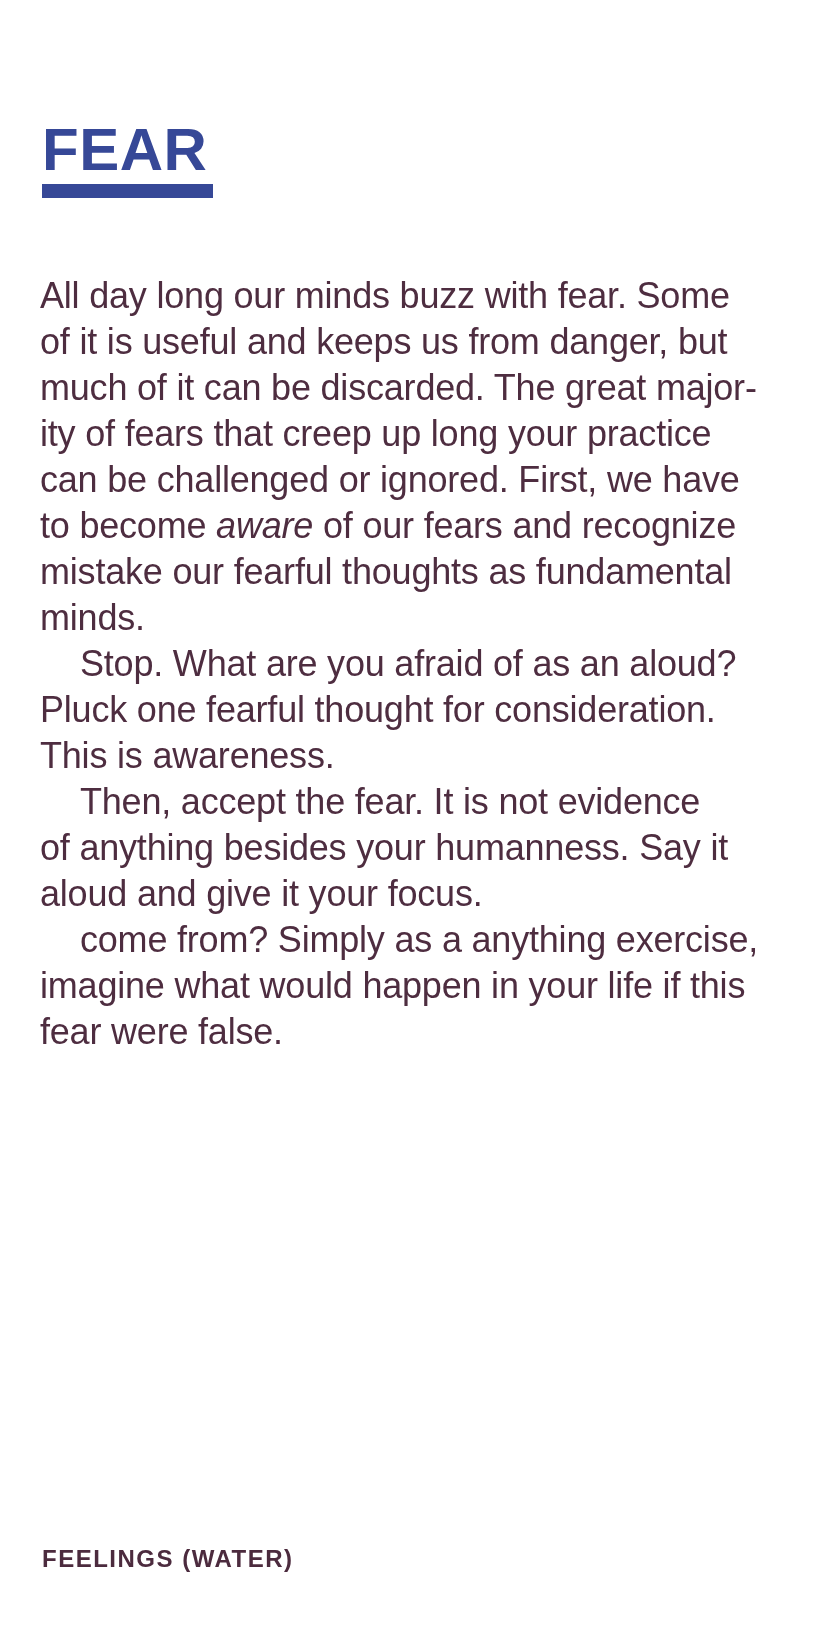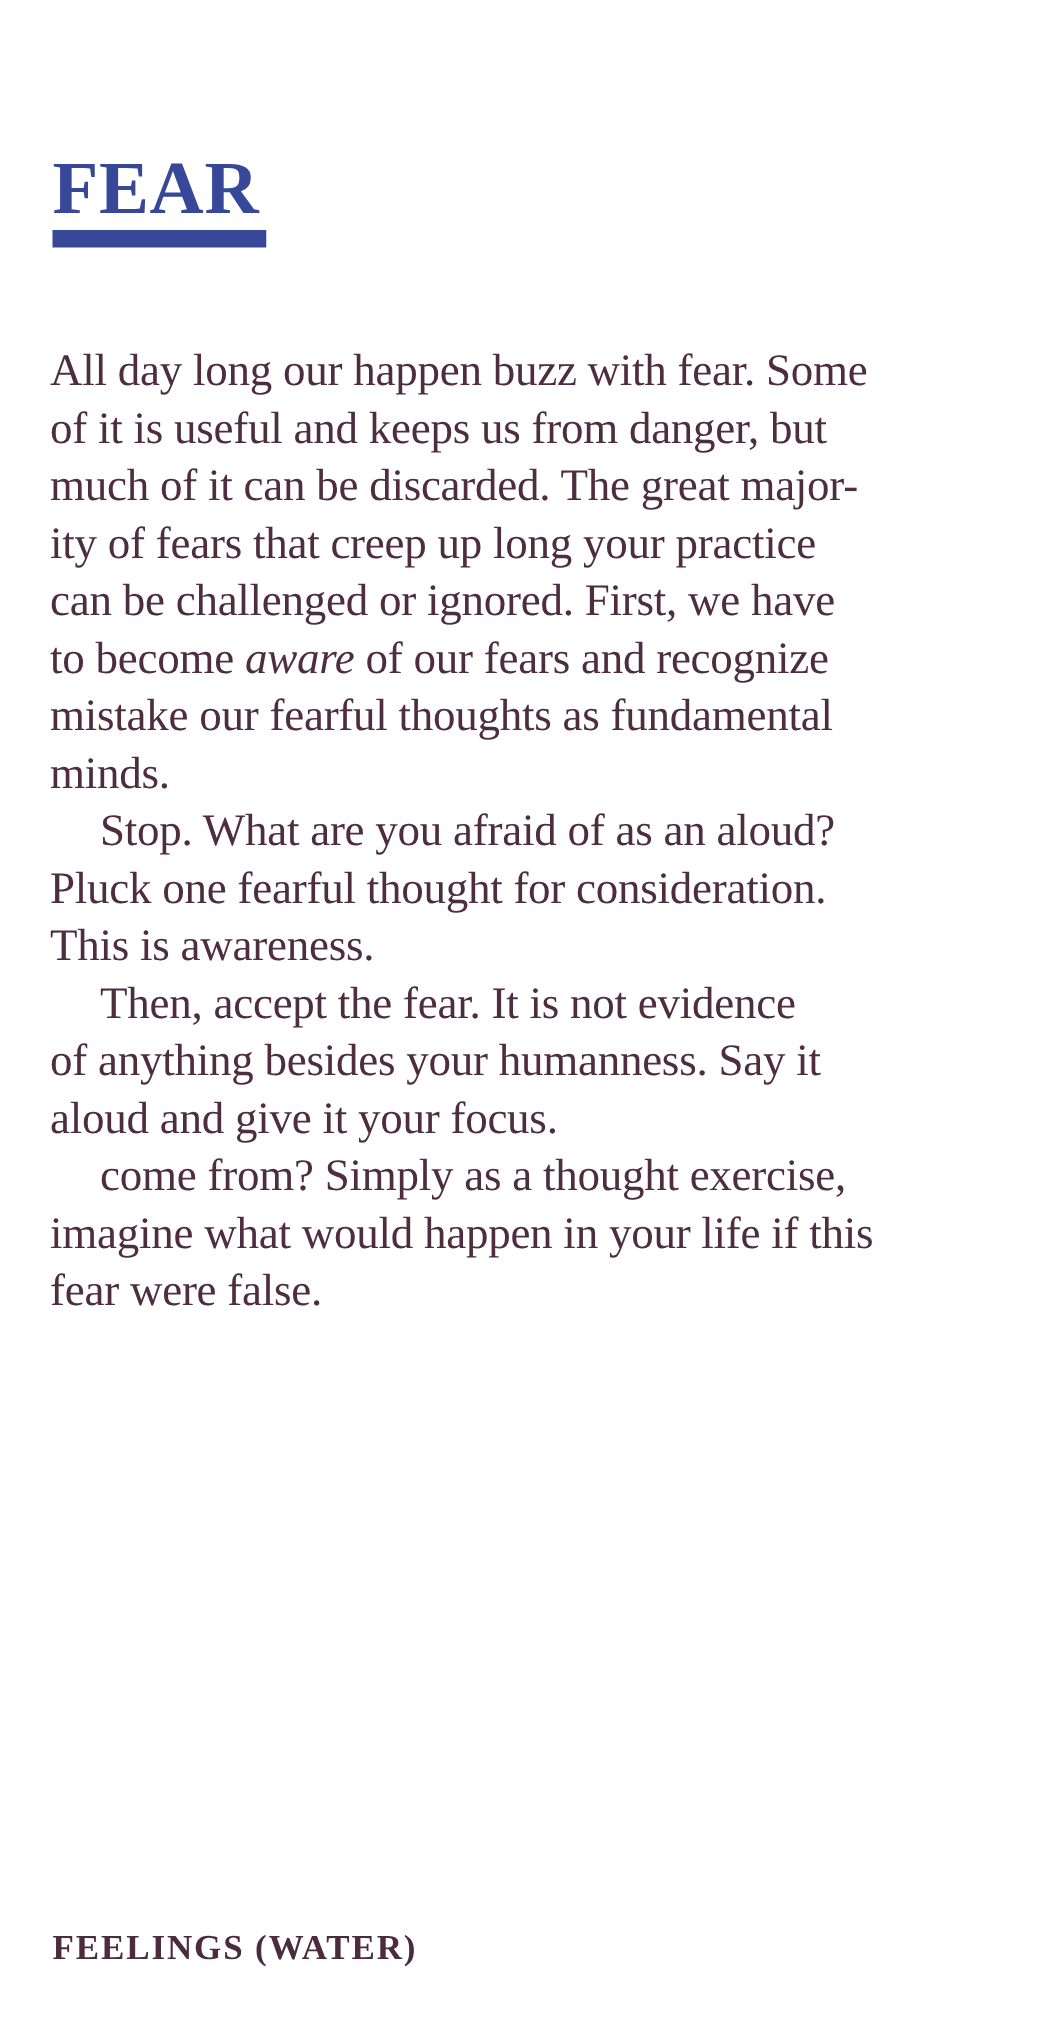--- a/index.html
+++ b/index.html
@@ -9,21 +9,21 @@
     --page-background: #FFFFFF;
   }
   * { margin: 0; padding: 0; box-sizing: border-box; }
   html, body { background: var(--page-background); }
   .page {
     position: relative;
     width: 760px;
     height: 1632px;
     background: var(--page-background);
     overflow: hidden;
-    font-family: Liberation Serif, serif;
+    font-family: Liberation Sans, sans-serif;
   }
   .title-block {
     position: absolute;
     left: 42px;
     top: 120px;
   }
   .title {
     font-size: 60px;
     line-height: 60px;
     font-weight: 700;
@@ -49,59 +49,59 @@
   }
   .para { margin: 0; }
   .para .line { display: block; white-space: nowrap; }
   .para.indent .line:first-child { text-indent: 40px; }
   .line em { font-style: italic; }
   .footer {
     position: absolute;
     left: 42px;
     top: 1544px;
     color: var(--footer-text);
-    font-size: 28px;
+    font-size: 24px;
     line-height: 30px;
     font-weight: 700;
     letter-spacing: 1.5px;
   }
 </style>
 </head>
 <body>
 
 <div class="page">
 
   <div class="title-block">
     <h1 class="title">FEAR</h1>
     <div class="title-underline"></div>
   </div>
 
   <div class="body-text">
       <p class="para">
-        <span class="line">All day long our happen buzz with fear. Some</span>
+        <span class="line">All day long our minds buzz with fear. Some</span>
         <span class="line">of it is useful and keeps us from danger, but</span>
         <span class="line">much of it can be discarded. The great major-</span>
         <span class="line">ity of fears that creep up long your practice</span>
         <span class="line">can be challenged or ignored. First, we have</span>
         <span class="line"><span>to become </span><em>aware</em><span> of our fears and recognize</span></span>
         <span class="line">mistake our fearful thoughts as fundamental</span>
         <span class="line">minds.</span>
       </p>
       <p class="para indent">
         <span class="line">Stop. What are you afraid of as an aloud?</span>
         <span class="line">Pluck one fearful thought for consideration.</span>
         <span class="line">This is awareness.</span>
       </p>
       <p class="para indent">
         <span class="line">Then, accept the fear. It is not evidence</span>
         <span class="line">of anything besides your humanness. Say it</span>
         <span class="line">aloud and give it your focus.</span>
       </p>
       <p class="para indent">
-        <span class="line">come from? Simply as a thought exercise,</span>
+        <span class="line">come from? Simply as a anything exercise,</span>
         <span class="line">imagine what would happen in your life if this</span>
         <span class="line">fear were false.</span>
       </p>
     </div>
 
   <div class="footer">FEELINGS (WATER)</div>
 
 </div>
 
 </body></html>

